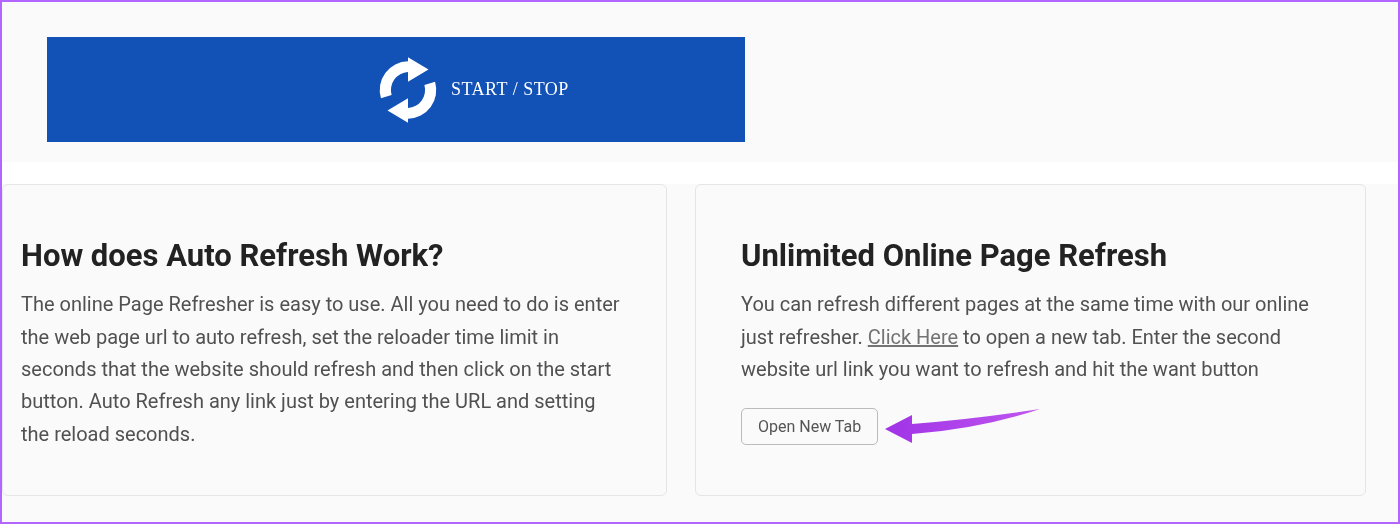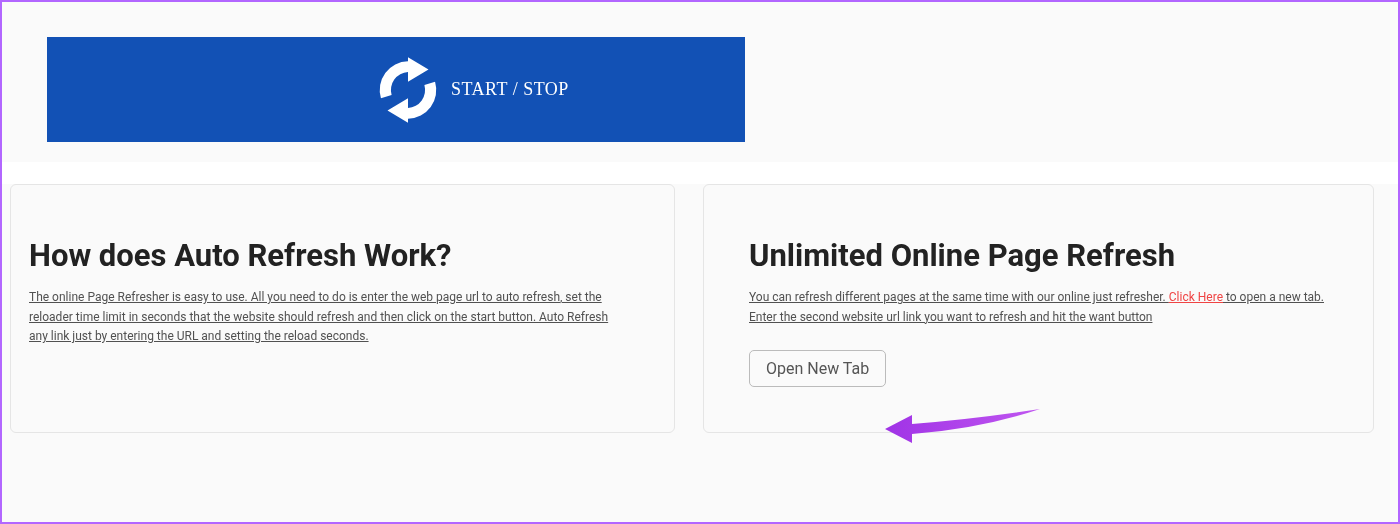--- a/index.html
+++ b/index.html
@@ -57,41 +57,40 @@
       padding: 0 0 0 0;
     }
     .card {
       background: #fafafa;
       border: 1px solid #e5e5e5;
       border-radius: 6px;
       padding: 52px 45px 45px 45px;
     }
     .card-left {
       width: 665px;
-      margin-left: 8px;
+      margin-left: 0;
       padding-left: 18px;
     }
     .card-right {
       width: 671px;
     }
     .card h2 {
       font-size: 31px;
       font-weight: 700;
       color: #222;
       margin-bottom: 14px;
       line-height: 1.2;
     }
     .card p {
-      font-size: 12px;
+      font-size: 20px;
       color: #515151;
       line-height: 1.62;
-      text-decoration: underline;
     }
     .link {
-      color: #ef4444;
+      color: #737373;
       text-decoration: underline;
     }
     .open-tab-button {
       margin-top: 23px;
       padding: 8px 16px;
       background: #fafafa;
       border: 1px solid #bbb;
       border-radius: 5px;
       font-size: 16px;
       color: #555;

